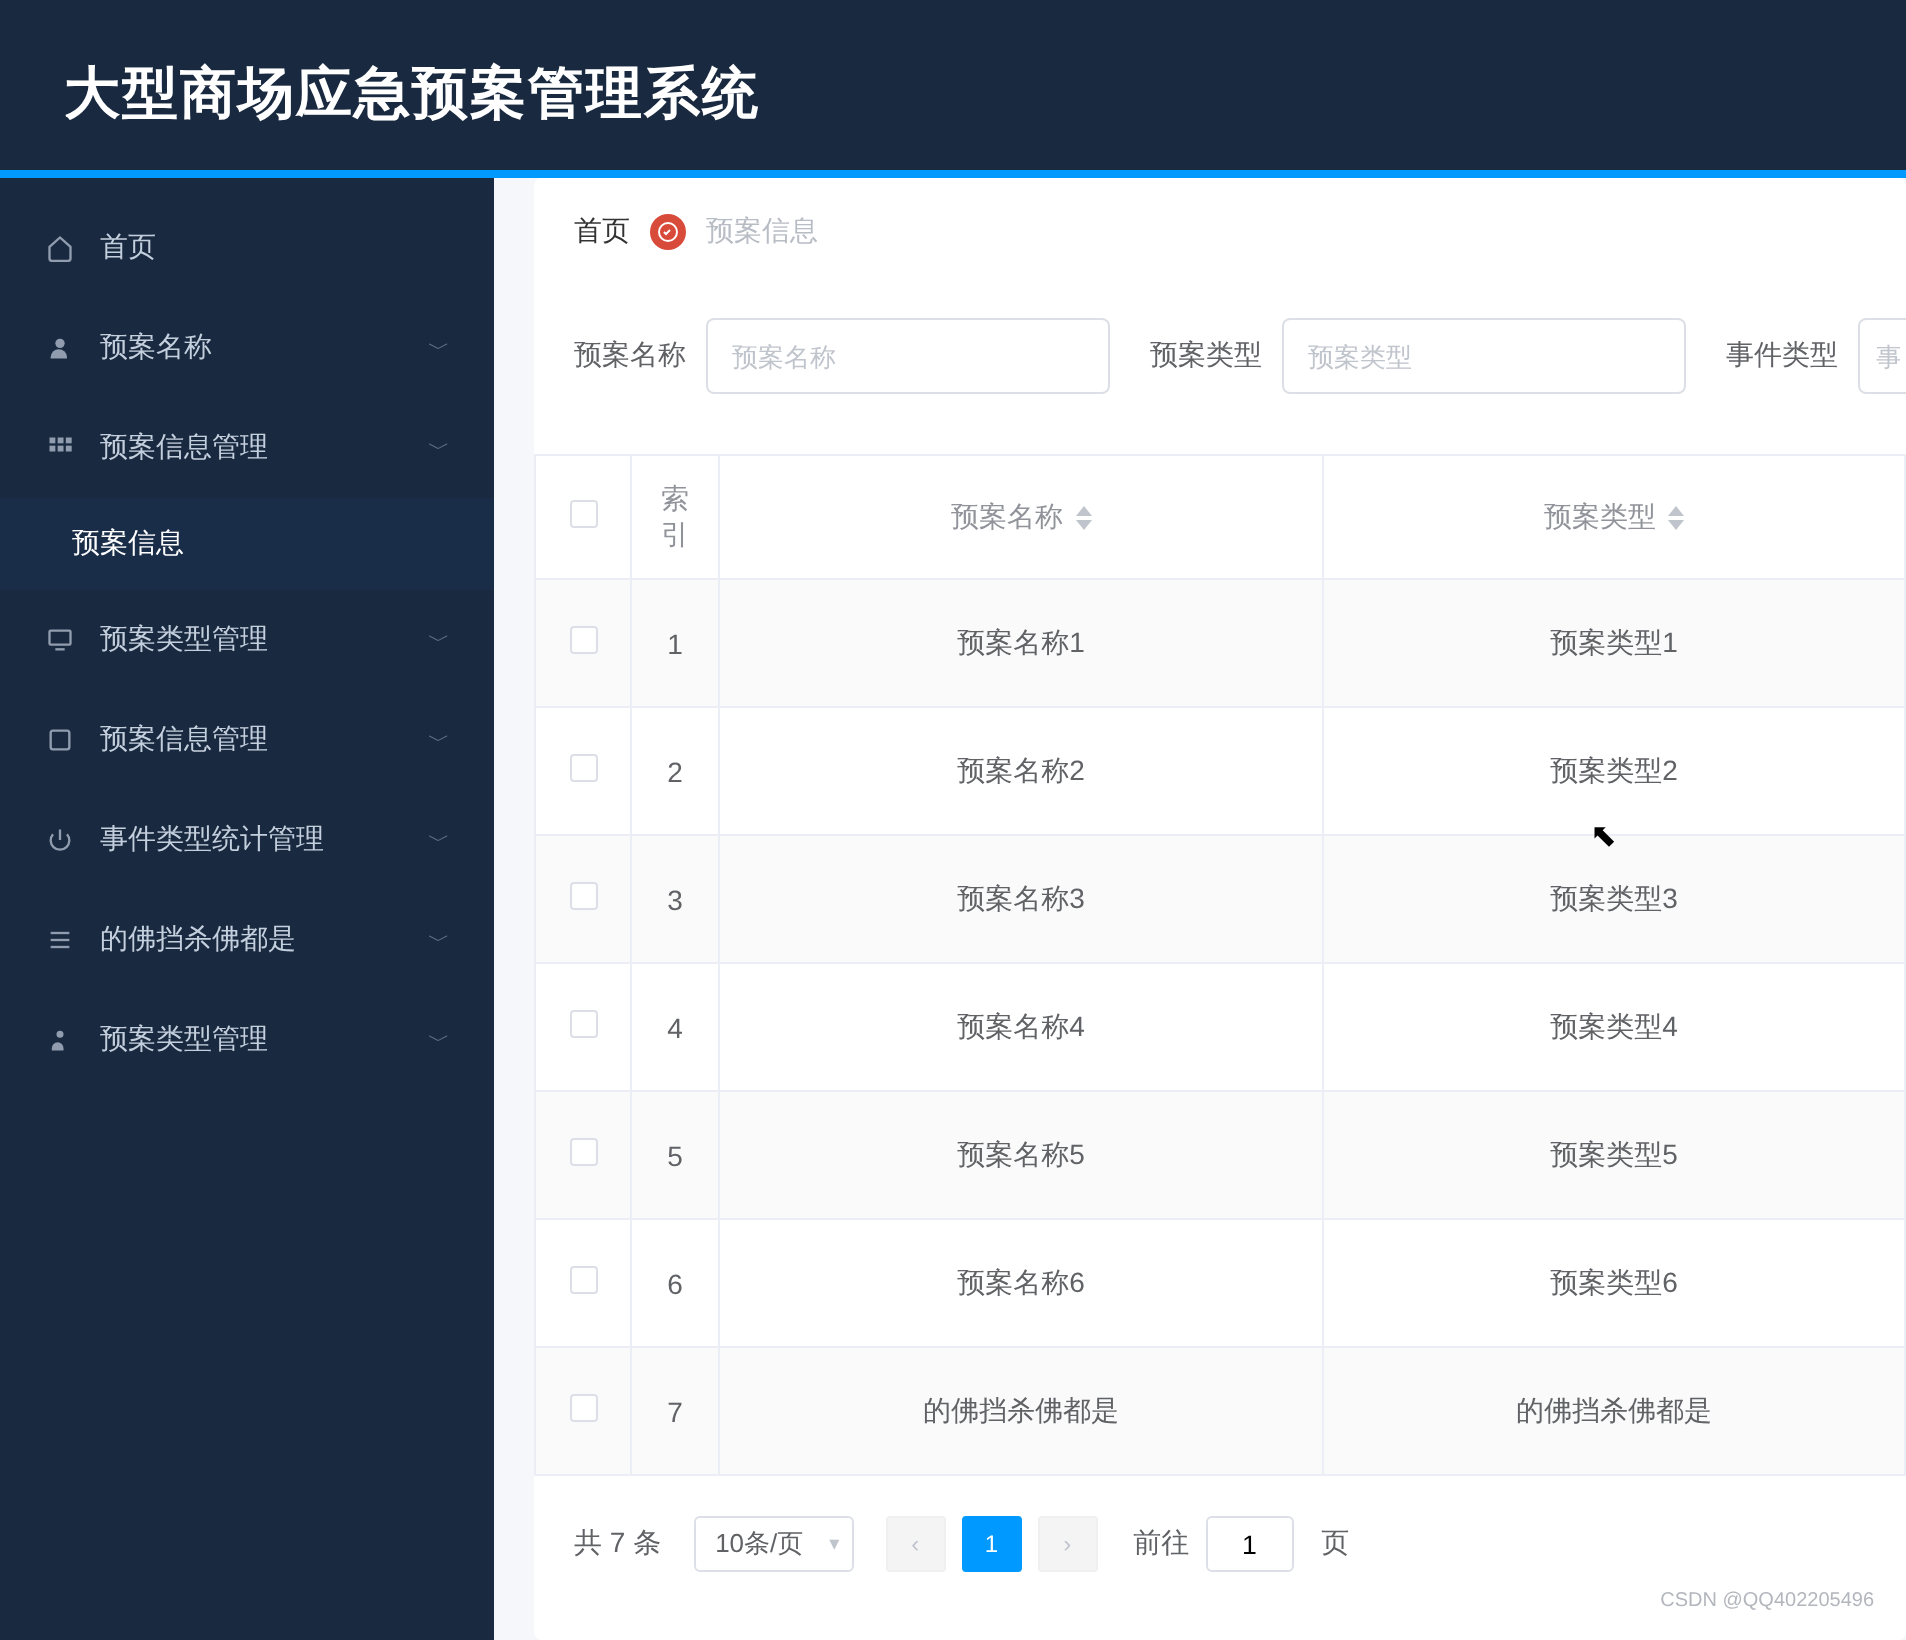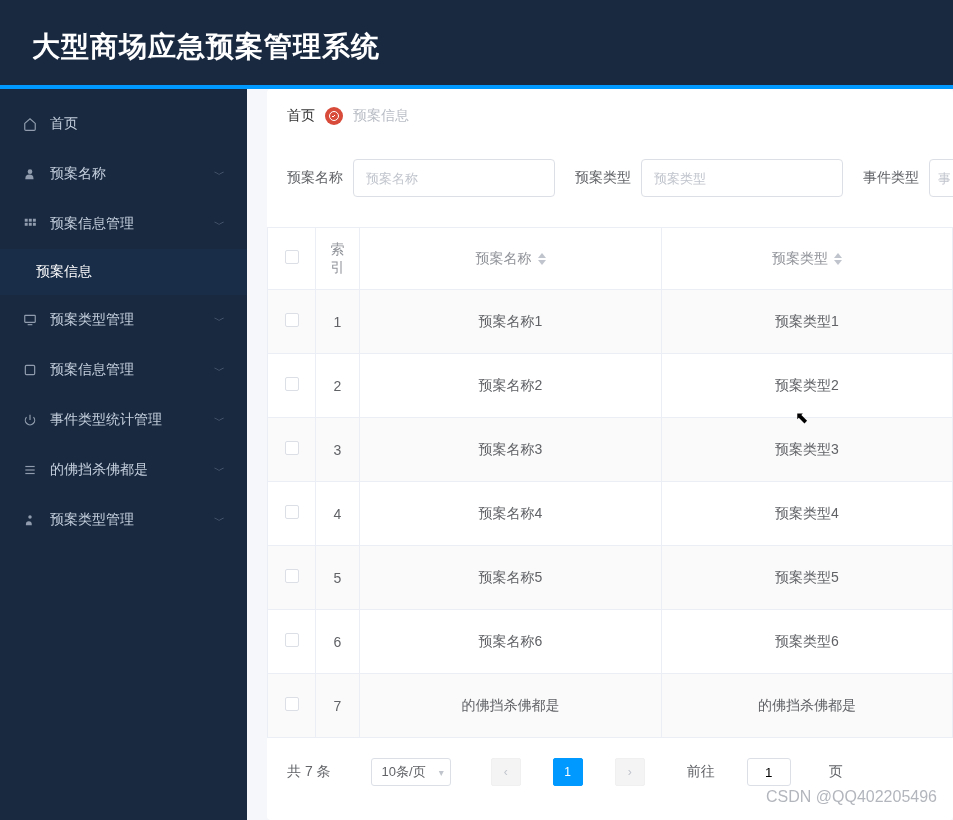--- a/index.html
+++ b/index.html
@@ -39,30 +39,30 @@
 .col-chk { width: 48px; }
 .col-idx { width: 44px; }
 .col-name { width: 302px; }
 .col-type { }
 .chk { width: 14px; height: 14px; border: 1px solid #dcdfe6; border-radius: 2px; display: inline-block; background: #fff; cursor: pointer; }
 .sort { display: inline-flex; flex-direction: column; margin-left: 6px; vertical-align: middle; }
 .sort i { width: 0; height: 0; border-left: 4px solid transparent; border-right: 4px solid transparent; }
 .sort .up { border-bottom: 5px solid #c0c4cc; margin-bottom: 2px; }
 .sort .dn { border-top: 5px solid #c0c4cc; }
 
-.pagination { display: flex; align-items: center; padding: 0 20px; color: #606266; gap: 24px; }
+.pagination { display: flex; align-items: center; padding: 0 20px; color: #606266; }
 .page-total { margin-right: 16px; }
 .page-size { height: 28px; border: 1px solid #dcdfe6; border-radius: 3px; padding: 0 24px 0 10px; display: flex; align-items: center; position: relative; cursor: pointer; margin-right: 12px; font-size: 13px; text-align: center; }
 .page-size .chev-dn { position: absolute; right: 6px; color: #c0c4cc; font-size: 10px; }
 .page-btn { width: 30px; height: 28px; border: 1px solid #f0f0f0; background: #f4f4f5; color: #c0c4cc; display: inline-flex; align-items: center; justify-content: center; border-radius: 2px; margin: 0 4px; cursor: pointer; font-size: 12px; }
 .page-btn.active { background: #0099ff; color: #fff; border-color: #0099ff; }
 .jump-lbl { margin: 0 8px 0 14px; }
 .jump-input { width: 44px; height: 28px; border: 1px solid #dcdfe6; border-radius: 3px; text-align: center; }
 
-.watermark { position: fixed; right: 16px; bottom: 14px; color: #8a8f99; font-size: 16px; opacity: 0.65; pointer-events: none; }
+.watermark { position: fixed; right: 16px; bottom: 14px; color: #8a8f99; font-size: 10px; opacity: 0.65; pointer-events: none; }
 .cursor-ptr { position: fixed; left: 795px; top: 408px; font-size: 16px; color: #000; pointer-events: none; }
 </style>
 </head>
 <body>
 
 <div class="topbar"></div>
 <div class="header">
   <div class="header-title">大型商场应急预案管理系统</div>
 </div>
 <div class="accent-bar"></div>

